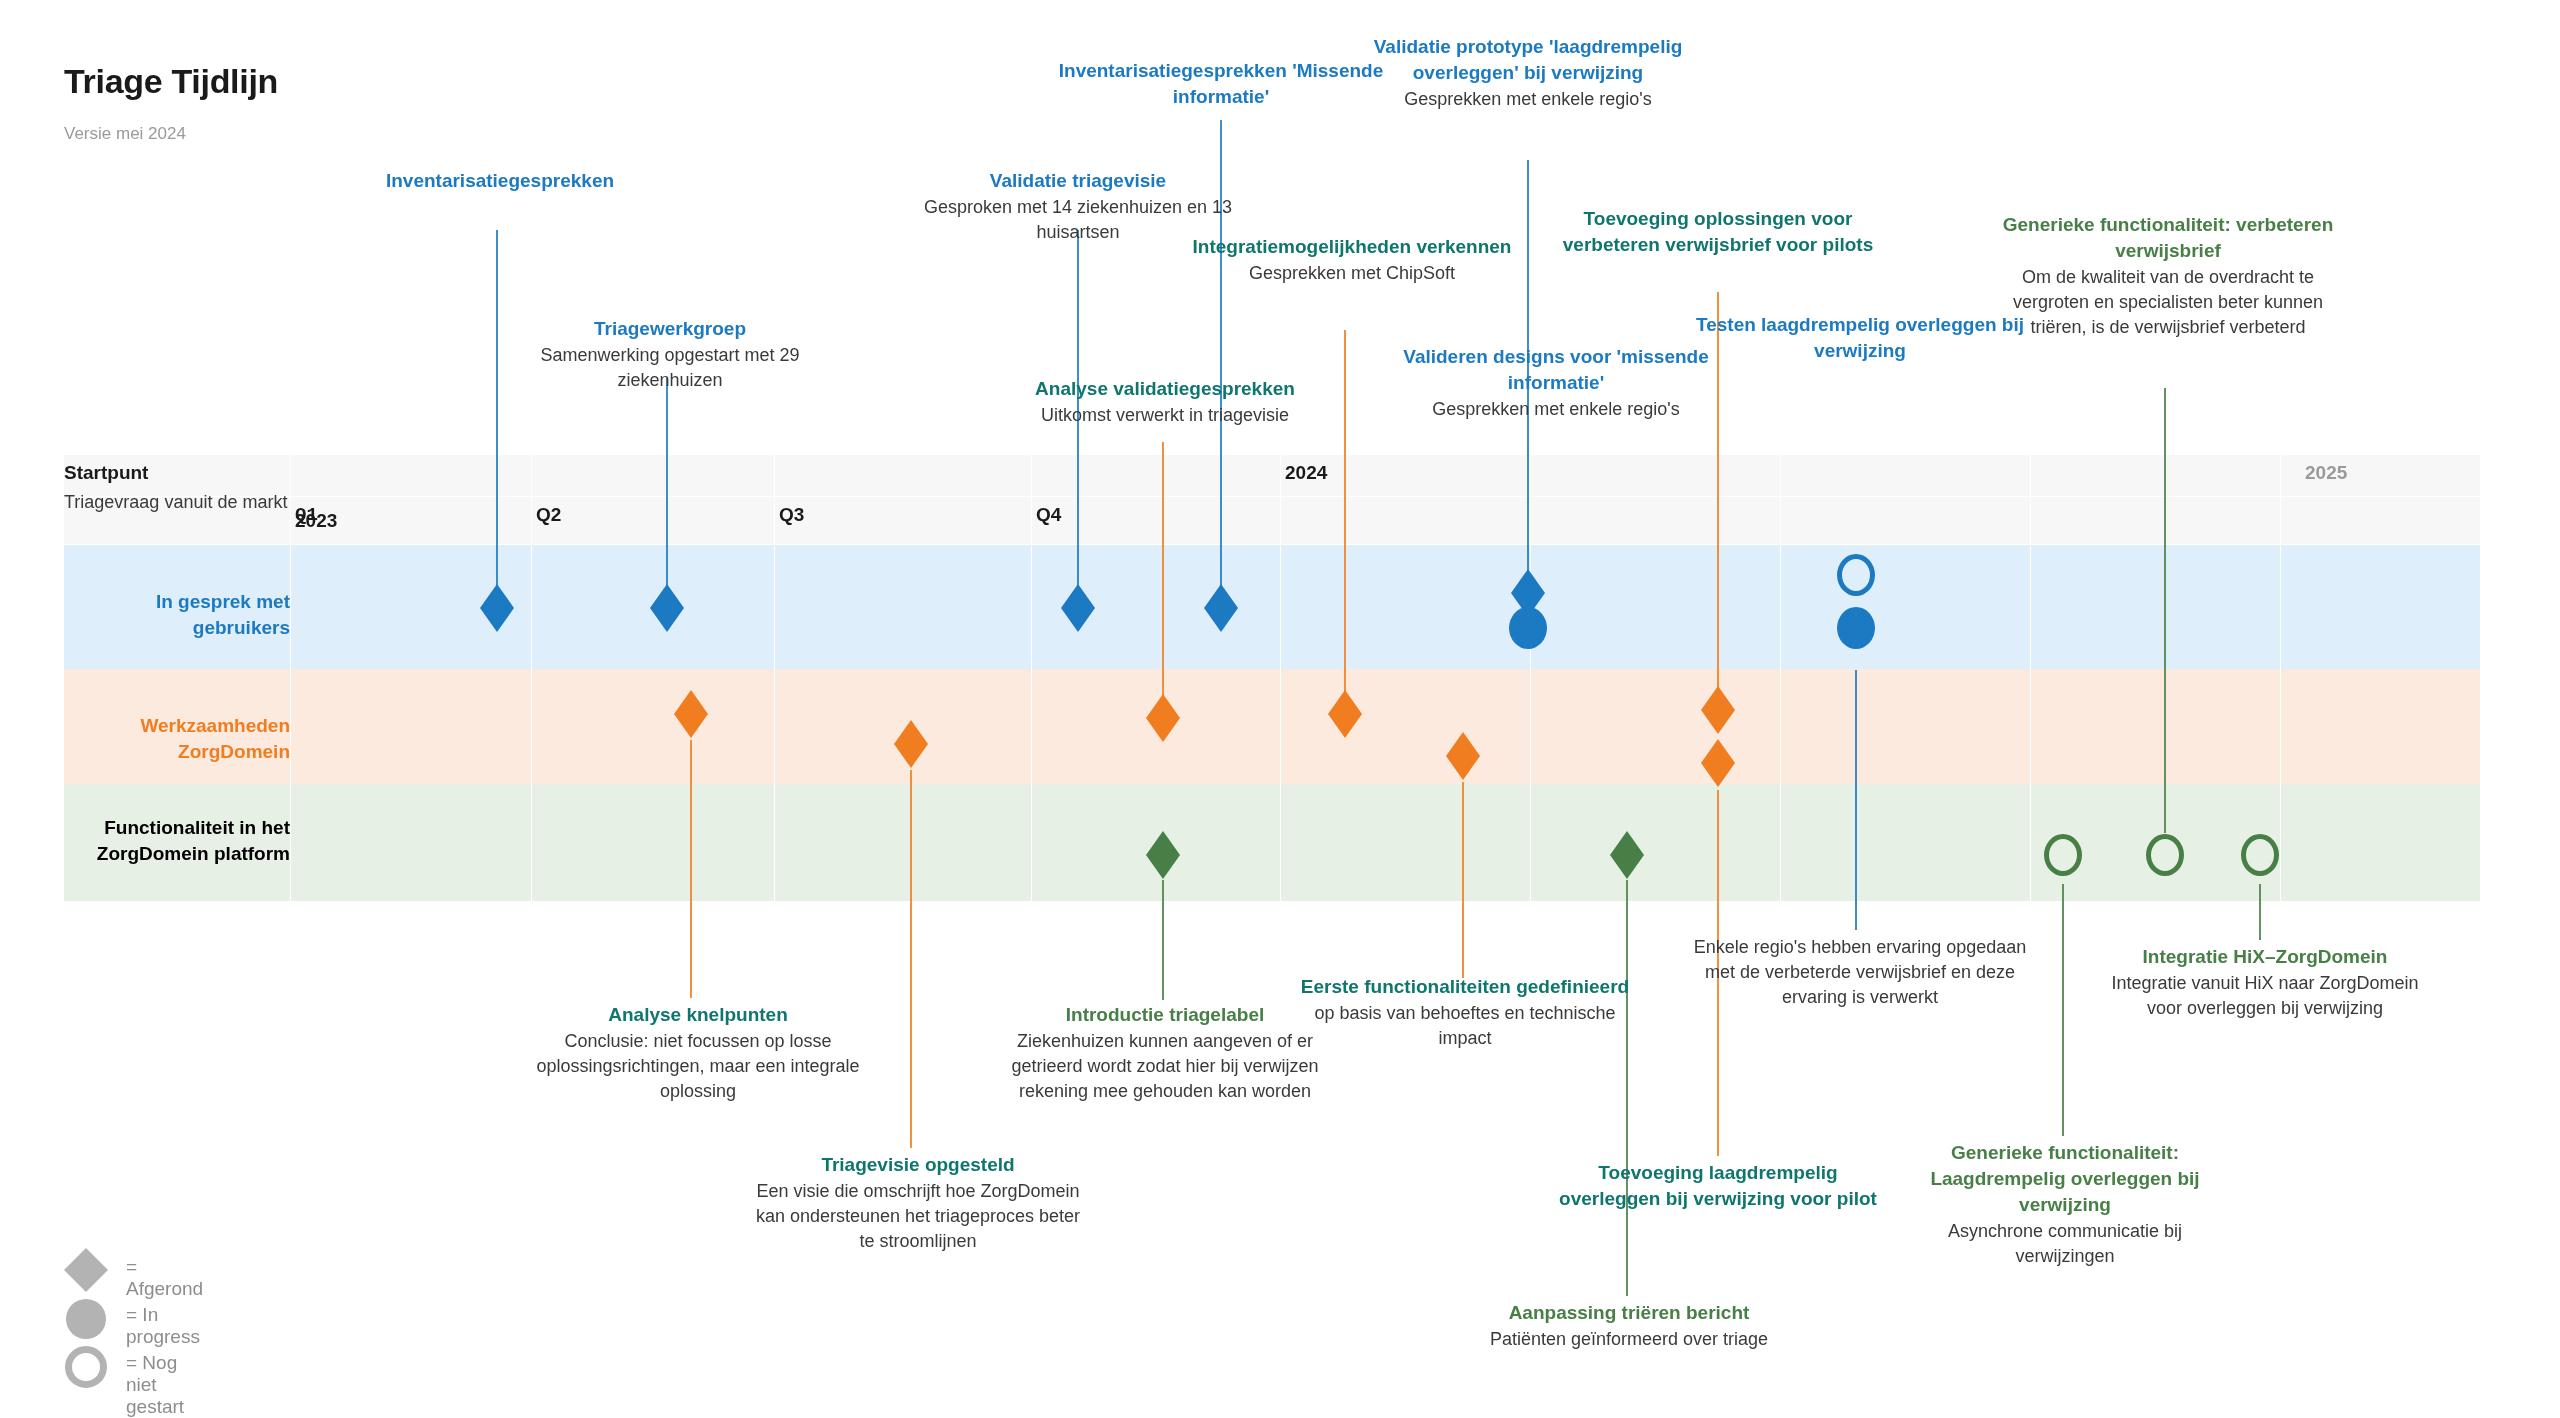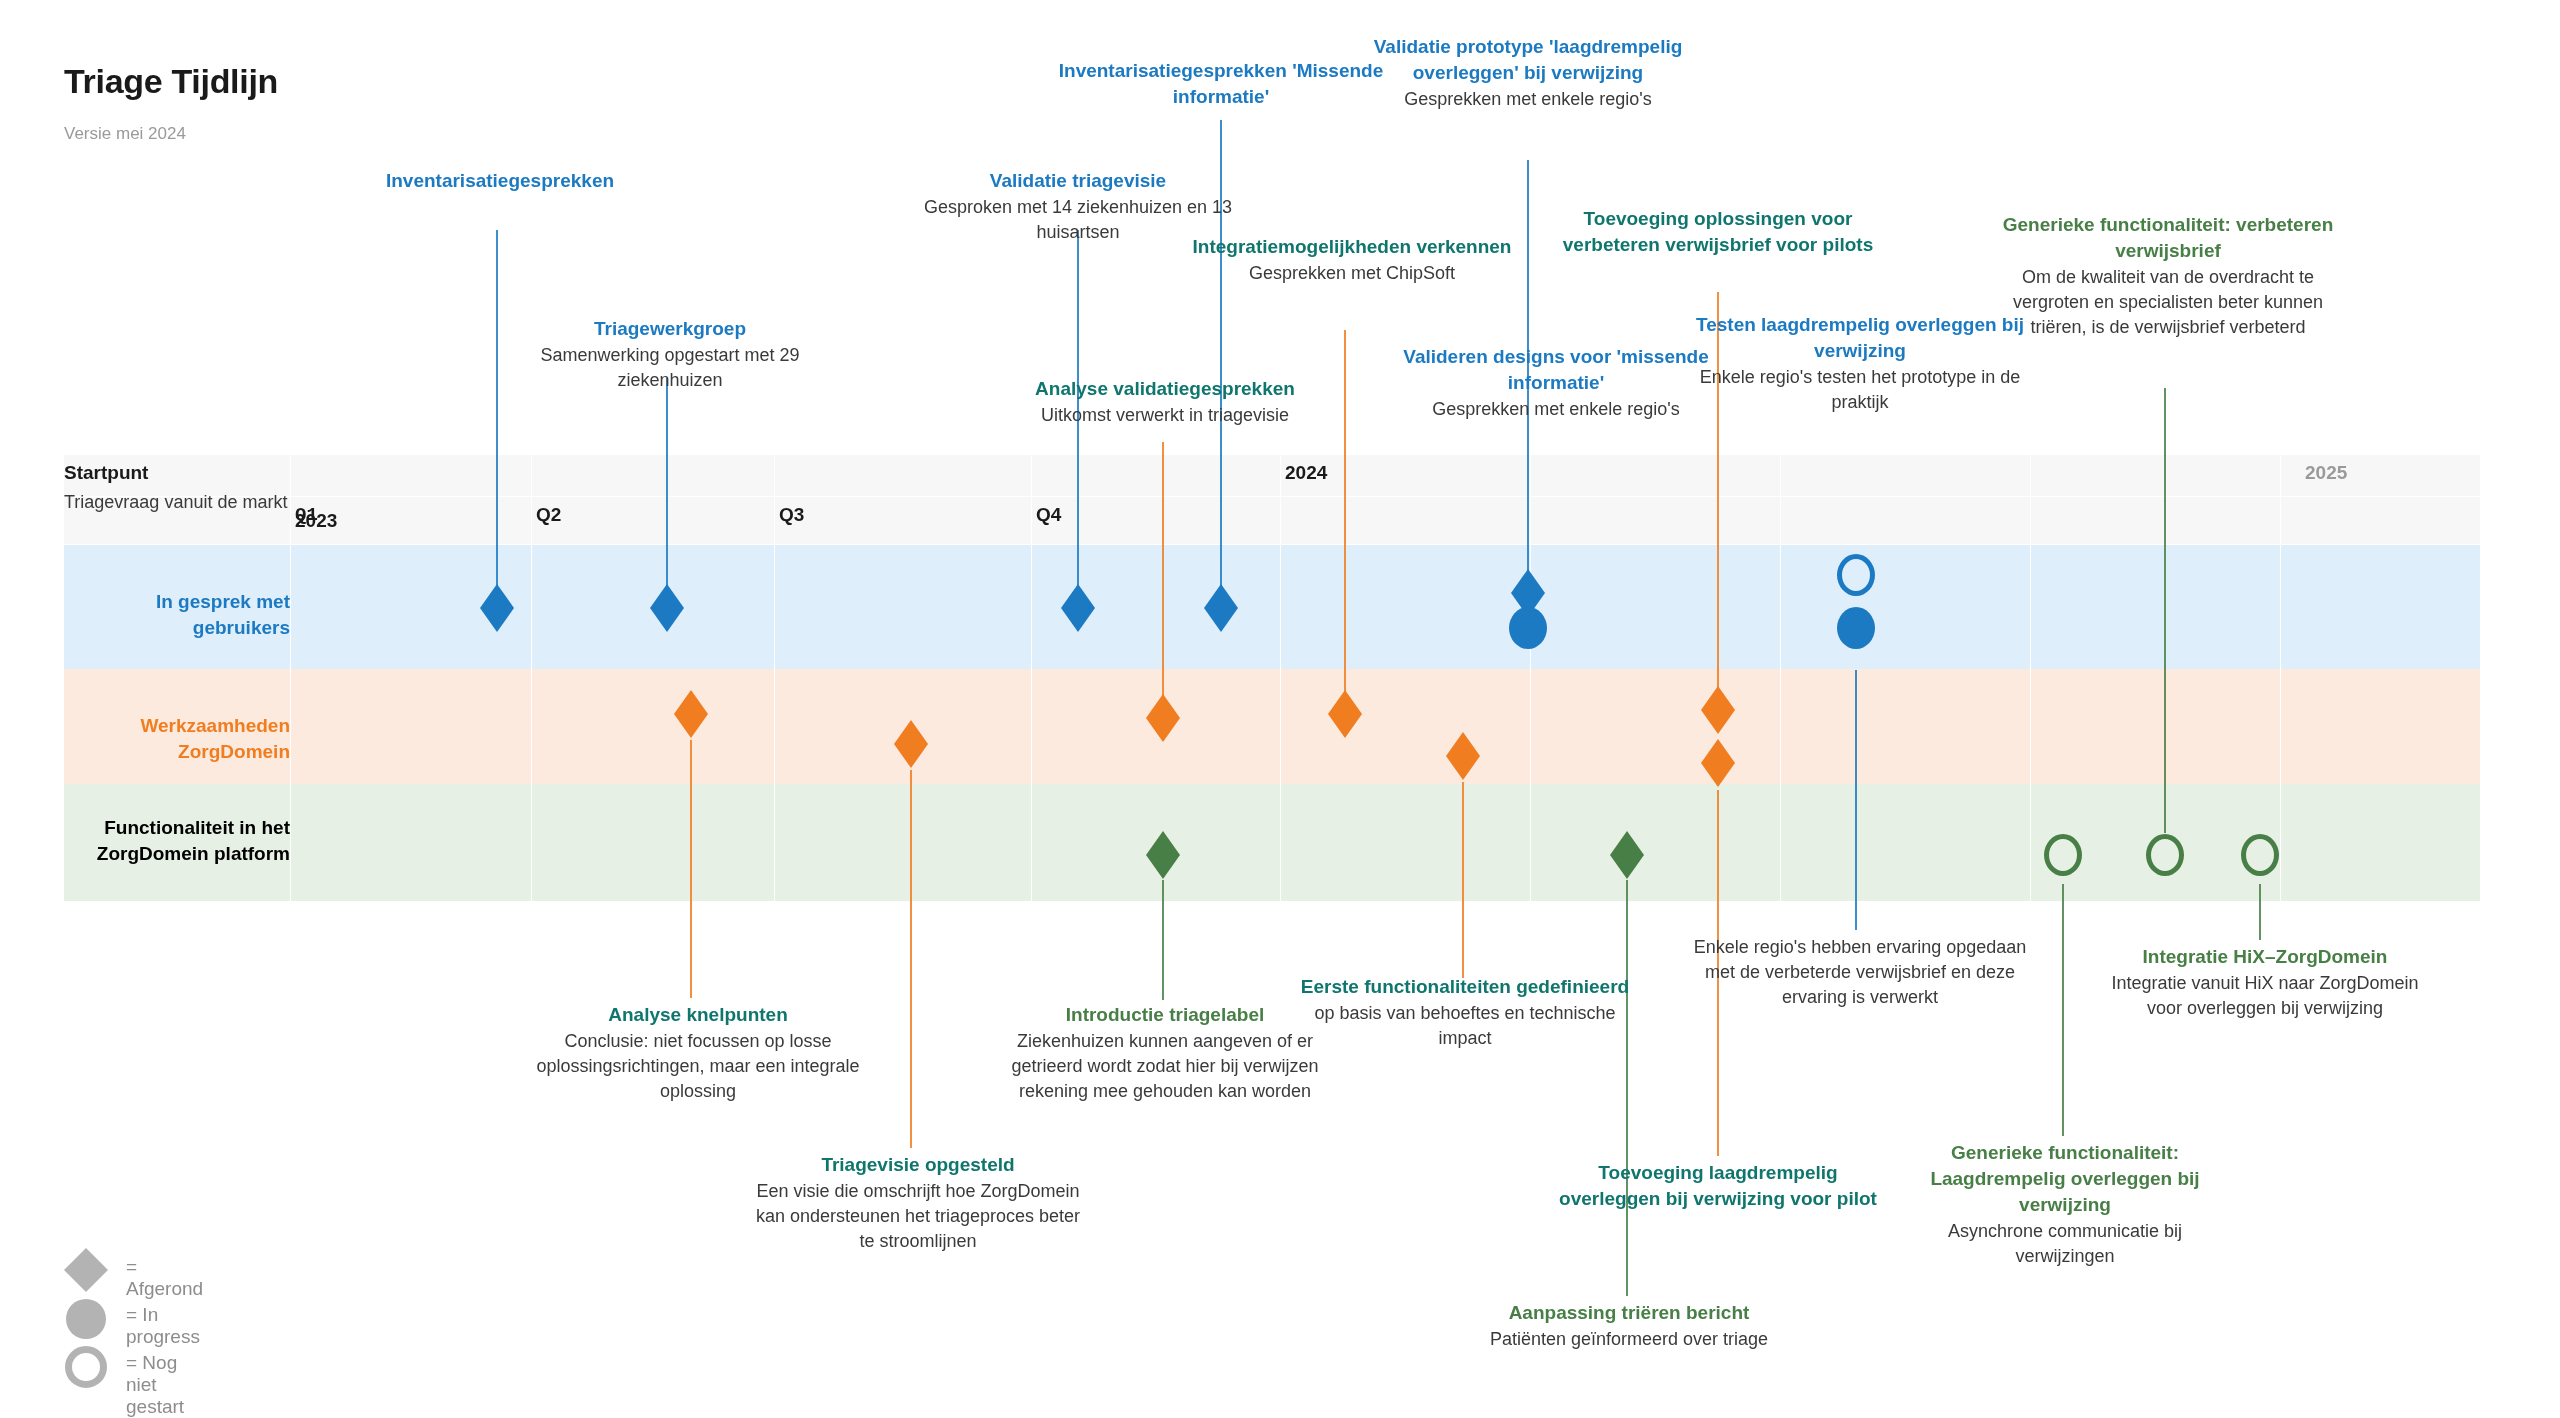--- a/index.html
+++ b/index.html
@@ -201,21 +201,20 @@
       <div class="note c-blue" style="left: 1358px; top: 34px; width: 340px;">
         <div class="hd">Validatie prototype 'laagdrempelig overleggen' bij verwijzing</div>
         <div class="bd">Gesprekken met enkele regio's</div>
       </div>
       <div class="note c-blue" style="left: 1386px; top: 344px; width: 340px;">
         <div class="hd">Valideren designs voor 'missende informatie'</div>
         <div class="bd">Gesprekken met enkele regio's</div>
       </div>
       <div class="note c-blue" style="left: 1690px; top: 312px; width: 340px;">
         <div class="hd">Testen laagdrempelig overleggen bij verwijzing</div>
-        <div class="bd">Enkele regio's testen het prototype in de praktijk</div>
       </div>
       <div class="note c-blue" style="left: 1690px; top: 934px; width: 340px;">
         <div class="bd">Enkele regio's hebben ervaring opgedaan met de verbeterde verwijsbrief en deze ervaring is verwerkt</div>
       </div>
       <div class="note c-orange" style="left: 528px; top: 1002px; width: 340px;">
         <div class="hd">Analyse knelpunten</div>
         <div class="bd">Conclusie: niet focussen op losse oplossingsrichtingen, maar een integrale oplossing</div>
       </div>
       <div class="note c-orange" style="left: 748px; top: 1152px; width: 340px;">
         <div class="hd">Triagevisie opgesteld</div>

